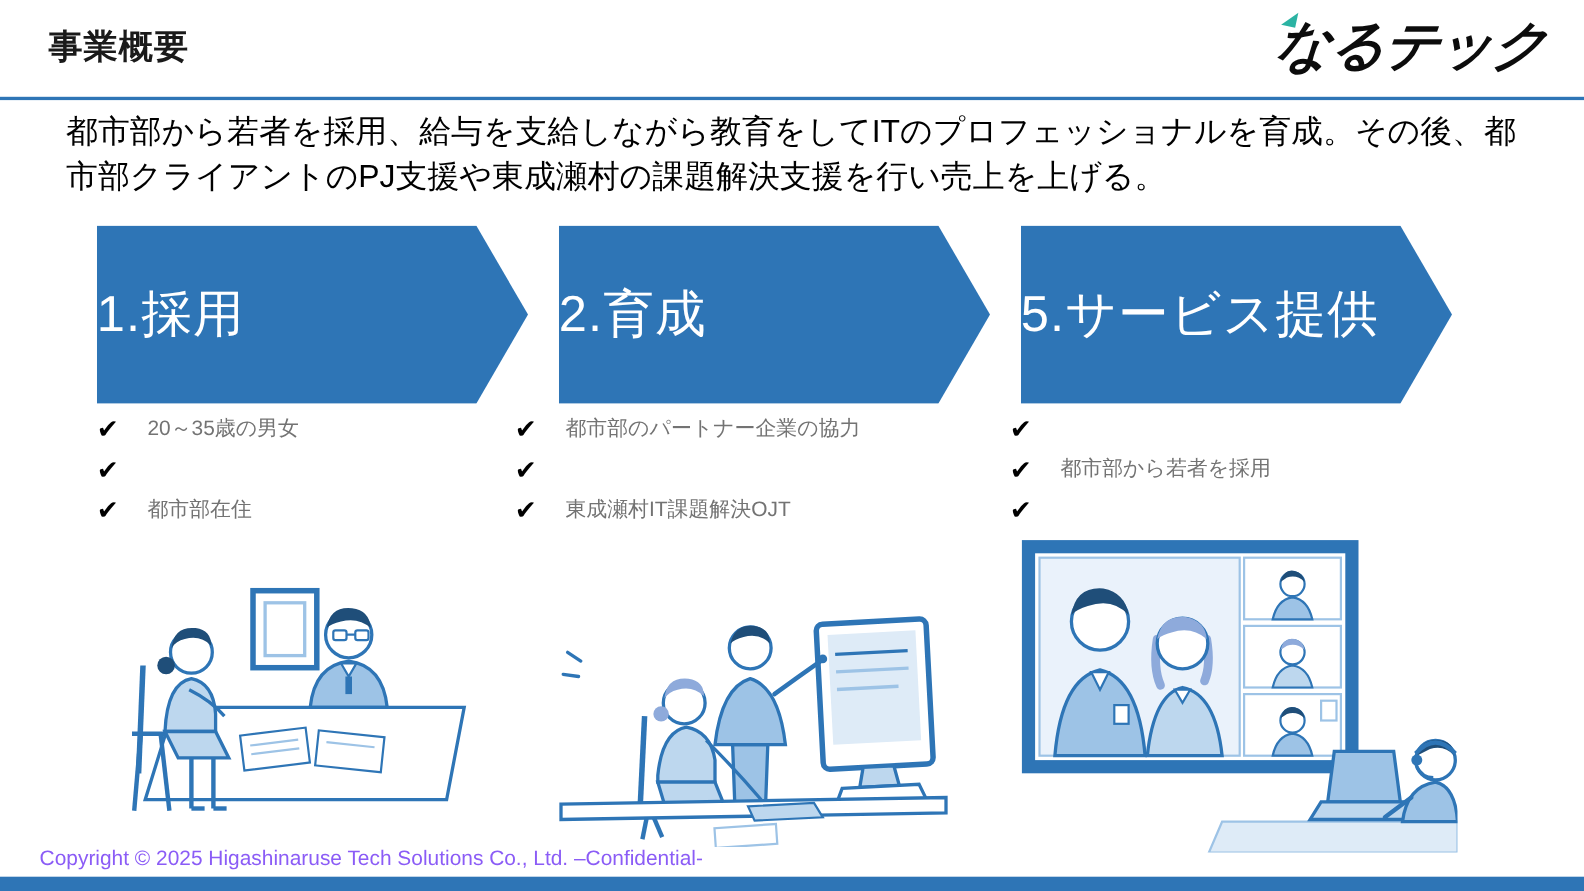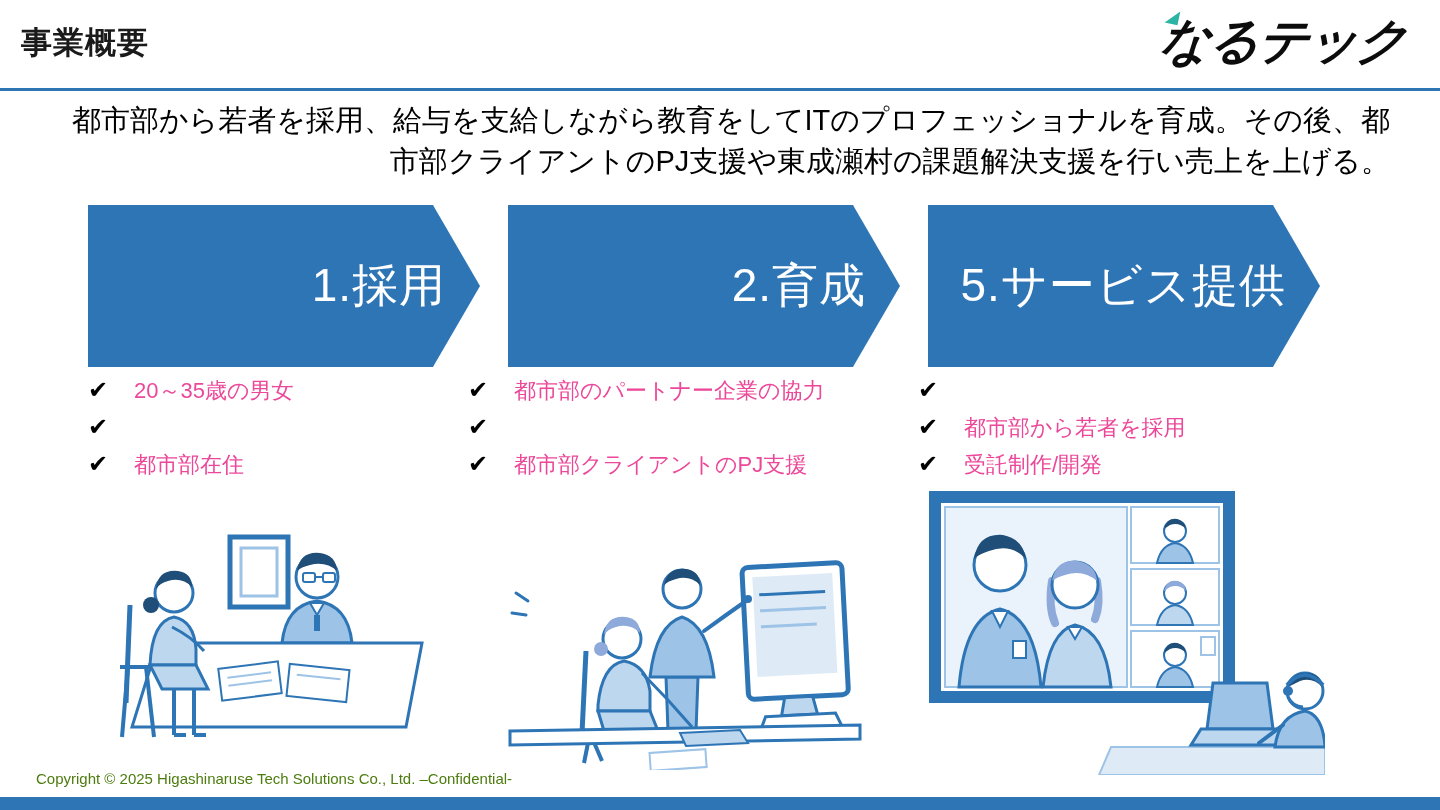--- a/index.html
+++ b/index.html
@@ -6,21 +6,21 @@
   html, body { width: 1440px; height: 810px; }
   body {
     font-family: "Liberation Sans", "DejaVu Sans", sans-serif;
     background: #ffffff;
     overflow: hidden;
   }
   .slide { position: relative; width: 1440px; height: 810px; background: #fff; }
 
   
   .page-title {
-    position: absolute; left: 21px; top: 22px;
+    position: absolute; left: 44px; top: 22px;
     font-size: 31px; font-weight: 600; color: #1a1a1a; letter-spacing: 1px;
   }
   .logo {
     position: absolute; right: 34px; top: 8px; height: 66px;
     display: flex; align-items: center;
   }
   .logo-text {
     font-size: 50px; font-weight: 900; font-style: italic;
     color: #0c0c0c; letter-spacing: -2px; transform: skewX(-6deg);
     white-space: nowrap;
@@ -32,59 +32,59 @@
     transform: rotate(12deg);
   }
   .header-rule {
     position: absolute; left: 0; top: 88px; width: 1440px; height: 3px;
     background: var(--accent, #2E75B6);
   }
 
   
   .intro {
     position: absolute; left: 60px; top: 100px; width: 1330px;
-    font-size: 29px; line-height: 1.4; color: #000; text-align: right;
+    font-size: 29px; line-height: 1.4; color: #000;
   }
 
   
   .flow {
     position: absolute; left: 88px; top: 205px; width: 1264px; height: 162px;
     display: flex; gap: 28px;
   }
   .arrow {
     width: 392px; height: 162px;
     background: var(--accent, #2E75B6);
     clip-path: polygon(0 0, 88% 0, 100% 50%, 88% 100%, 0 100%);
-    display: flex; align-items: center; justify-content: flex-end;
+    display: flex; align-items: center; justify-content: flex-start;
     padding-right: 34px;
   }
   .arrow-label { color: #fff; font-size: 46px; letter-spacing: 1px; white-space: nowrap; }
 
   
   .checklists { position: absolute; left: 88px; top: 376px; width: 1300px; display: flex; }
   .checklist { display: flex; flex-direction: column; }
   .checklist-1 { width: 380px; }
   .checklist-2 { width: 450px; }
   .checklist-3 { width: 440px; }
   .checklist-row { display: flex; align-items: flex-start; height: 37px; }
   .check {
     width: 46px; font-size: 24px; font-weight: bold; color: #000; flex: none;
   }
-  .item-text { font-size: 22px; color: #ec4899; white-space: nowrap; }
+  .item-text { font-size: 19px; color: #737373; white-space: nowrap; }
 
   
   .illus { position: absolute; }
   .illus-interview { left: 70px; top: 515px; }
   .illus-training  { left: 500px; top: 535px; }
   .illus-meeting   { left: 915px; top: 485px; }
 
   
   .footer-copyright {
     position: absolute; left: 36px; top: 770px;
-    font-size: 15px; color: #4d7c0f;
+    font-size: 19px; color: #8b5cf6;
   }
   .bottom-bar {
     position: absolute; left: 0; bottom: 0; width: 1440px; height: 13px;
     background: var(--accent, #2E75B6);
   }
 </style>
 </head>
 <body>
 
 <div class="slide">
@@ -127,34 +127,33 @@
     <div class="checklist checklist-2">
       <div class="checklist-row">
         <span class="check">✔</span>
         <span class="item-text">都市部のパートナー企業の協力</span>
       </div>
       <div class="checklist-row">
         <span class="check">✔</span>
       </div>
       <div class="checklist-row">
         <span class="check">✔</span>
-        <span class="item-text">都市部クライアントのPJ支援</span>
+        <span class="item-text">東成瀬村IT課題解決OJT</span>
       </div>
     </div>
     <div class="checklist checklist-3">
       <div class="checklist-row">
         <span class="check">✔</span>
       </div>
       <div class="checklist-row">
         <span class="check">✔</span>
         <span class="item-text">都市部から若者を採用</span>
       </div>
       <div class="checklist-row">
         <span class="check">✔</span>
-        <span class="item-text">受託制作/開発</span>
       </div>
     </div>
   </div>
 
   <svg class="illus illus-interview" width="360" height="255" viewBox="0 0 360 255" aria-hidden="true">
     <g>
       <rect x="160" y="22" width="58" height="70" fill="#fff" stroke="#2E75B6" stroke-width="5"></rect>
       <rect x="171" y="33" width="36" height="48" fill="#fff" stroke="#9DC3E6" stroke-width="3"></rect>
     </g>
     <g>

